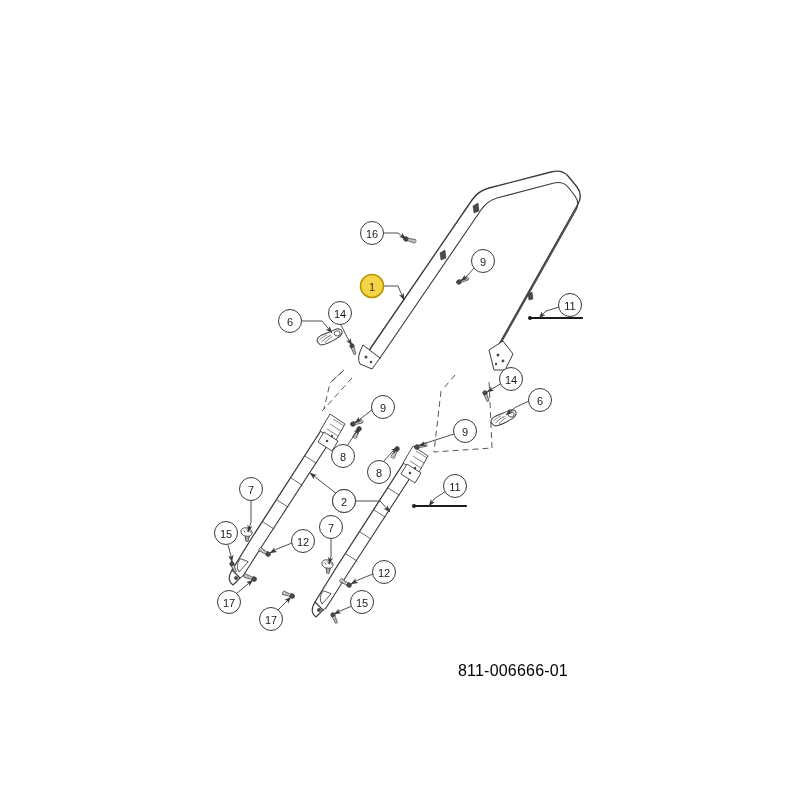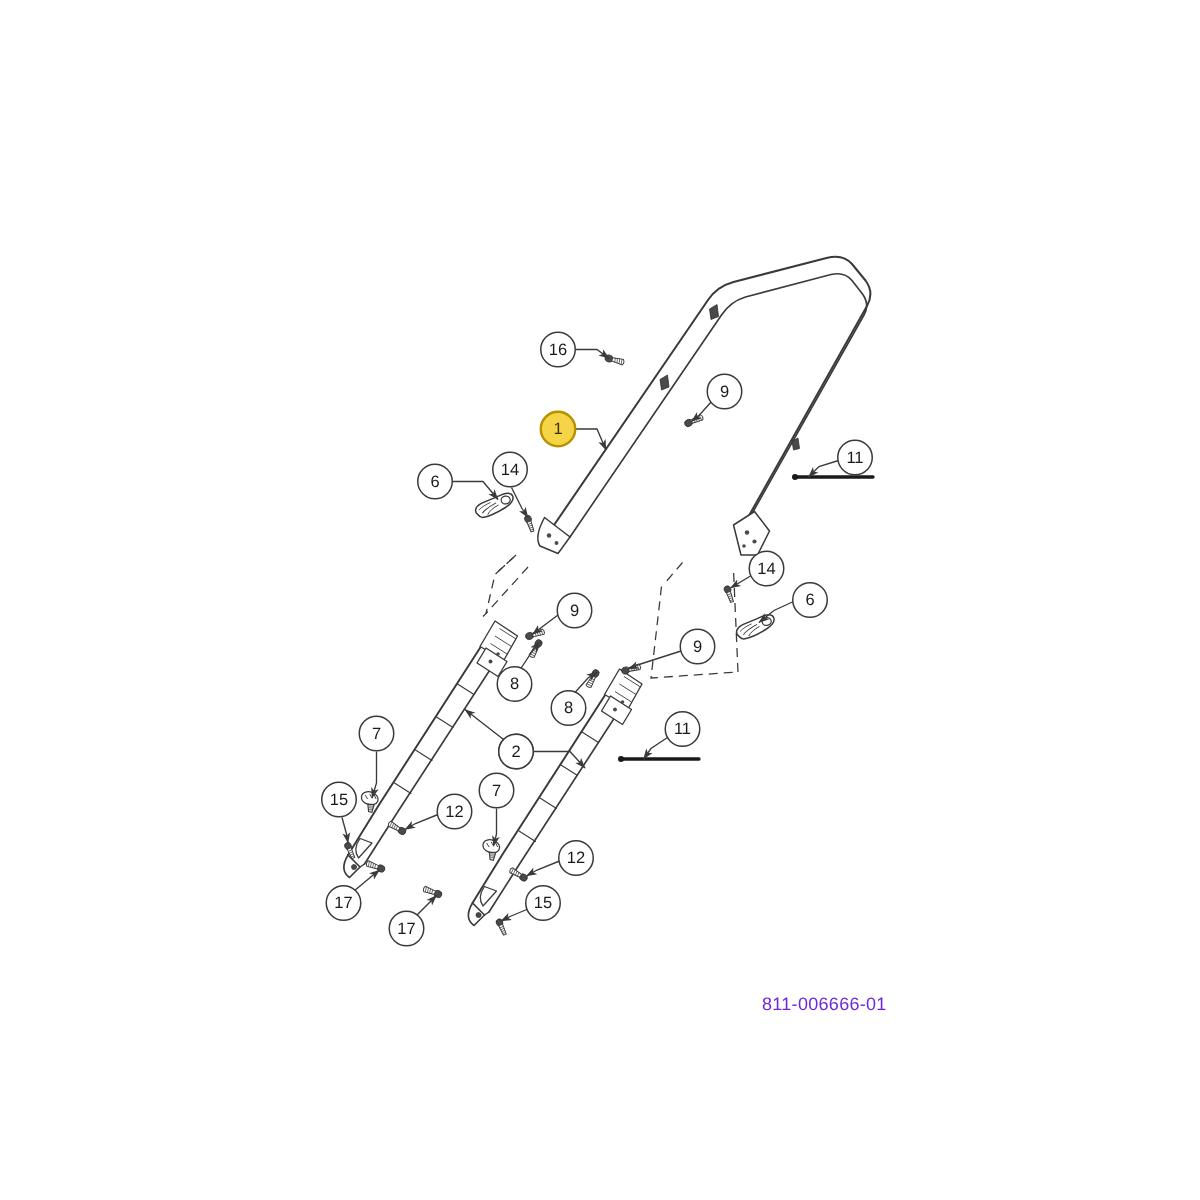--- a/index.html
+++ b/index.html
@@ -22,26 +22,26 @@
   }
   #diagram {
     position: absolute;
     left: 0;
     top: 0;
     width: 800px;
     height: 800px;
   }
   .part-no {
     position: absolute;
-    left: 508px;
+    left: 458px;
     top: 662px;
     font-family: "Liberation Sans", sans-serif;
-    font-size: 12px;
+    font-size: 16px;
     letter-spacing: 0.2px;
-    color: #6d28d9;
+    color: #000000;
     white-space: nowrap;
   }
   text.callout-label {
     font-family: "Liberation Sans", sans-serif;
     font-size: 11px;
     fill: #1a1a1a;
     text-anchor: middle;
     dominant-baseline: central;
   }
   text.callout-label.hl {

